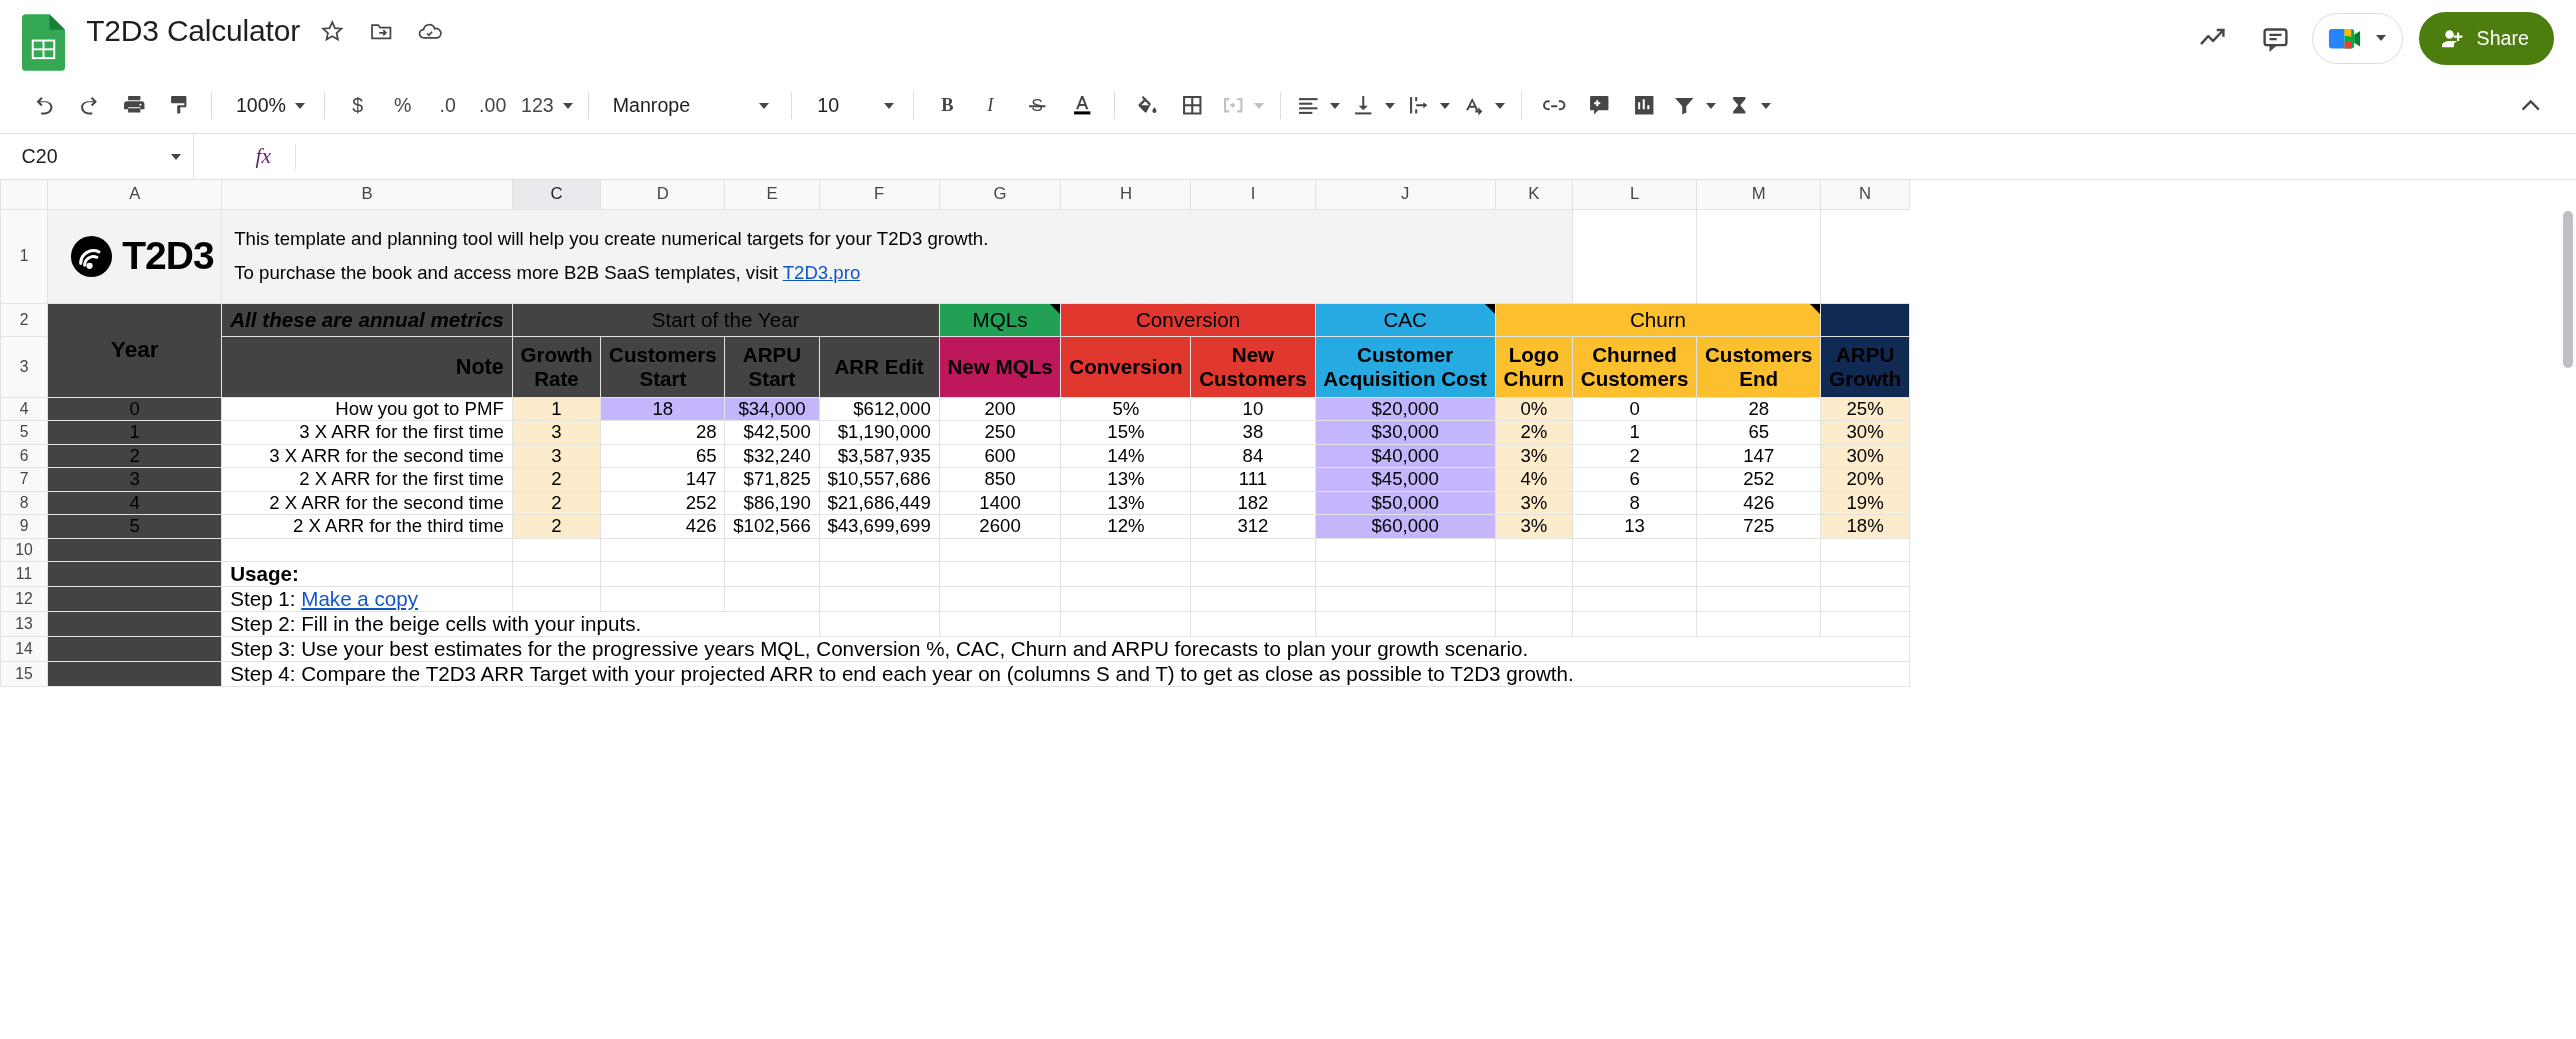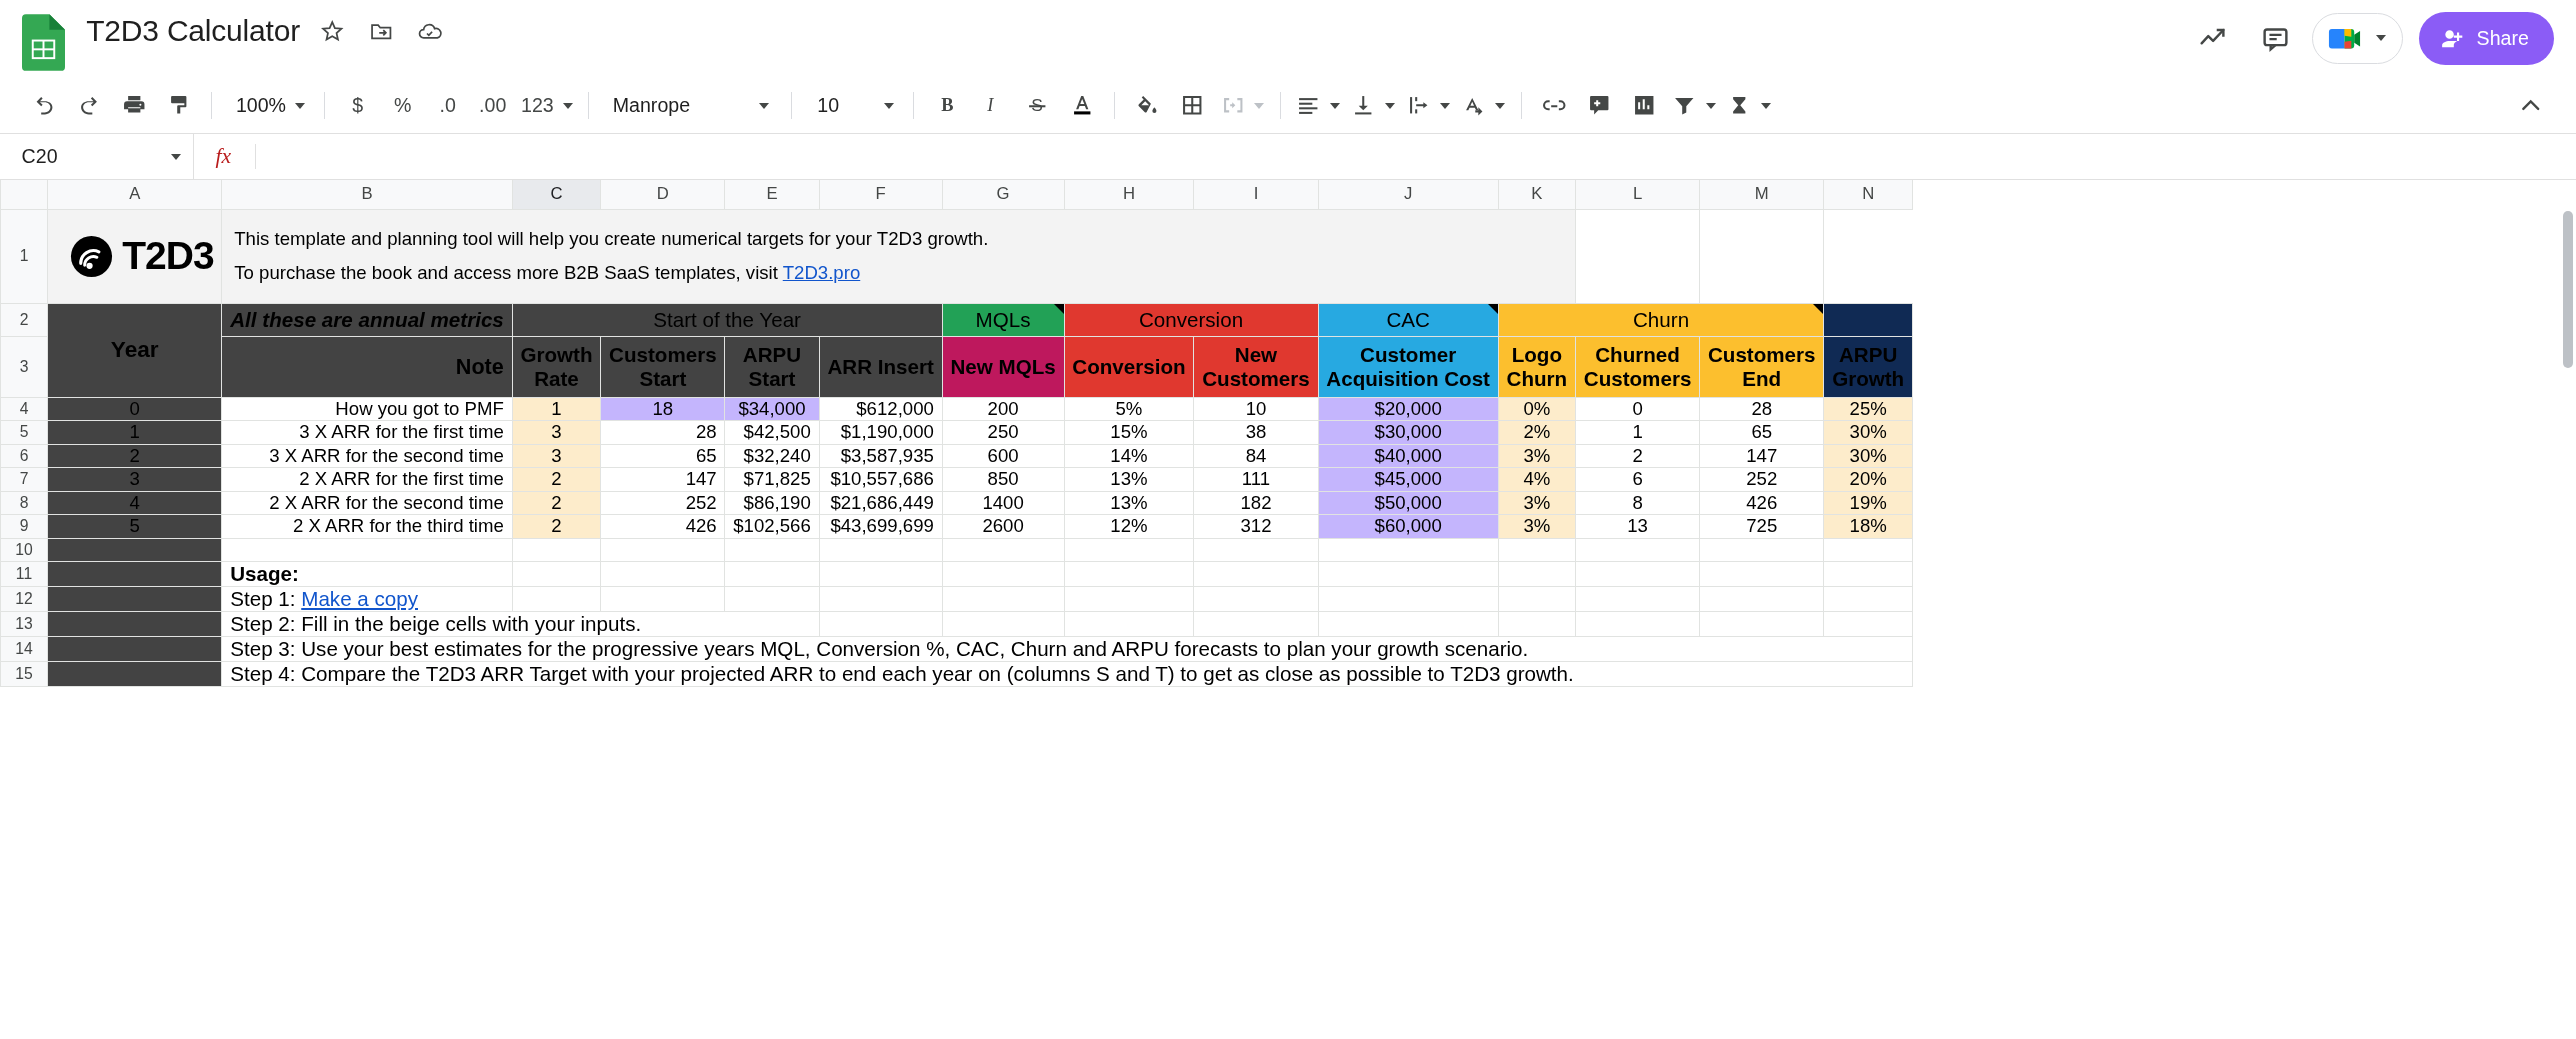--- a/index.html
+++ b/index.html
@@ -22,21 +22,21 @@
   .menu-row { display: flex; align-items: center; height: 33px; margin-top: 2px; }
   .menu-item { font-size: 18.6px; color: #1f1f1f; padding: 3.9px 11.8px; border-radius: 4.9px; cursor: pointer; white-space: nowrap; }
   .menu-item:first-child { padding-left: 7.8px; }
   .last-edit { font-size: 17.7px; color: #444746; margin-left: 17.7px; text-decoration: underline; cursor: pointer; white-space: nowrap; }
 
   .topbar-right { position: absolute; right: 21.6px; top: 11.8px; display: flex; align-items: center; gap: 9.8px; }
   .tb-icon-btn { width: 53px; height: 53px; border-radius: 50%; display: flex; align-items: center; justify-content: center; cursor: pointer; }
   .tb-icon-btn svg { width: 29px; height: 29px; stroke: #444746; fill: none; stroke-width: 2; }
   .meet-pill { display: flex; align-items: center; gap: 5.9px; height: 51px; padding: 0 15.7px 0 13.7px; border: 1px solid #dadce0; border-radius: 25.5px; cursor: pointer; }
   .meet-glyph { width: 35px; height: 25.5px; position: relative; }
-  .share-btn { display: flex; align-items: center; gap: 10.8px; height: 53px; padding: 0 25.5px 0 21.6px; background: #8b5cf6; color: #fff; border-radius: 26.5px; font-size: 19.6px; cursor: pointer; white-space: nowrap; margin-left: 5.9px; }
+  .share-btn { display: flex; align-items: center; gap: 10.8px; height: 53px; padding: 0 25.5px 0 21.6px; background: #4d7c0f; color: #fff; border-radius: 26.5px; font-size: 19.6px; cursor: pointer; white-space: nowrap; margin-left: 5.9px; }
   .share-btn svg { width: 25.5px; height: 25.5px; fill: #fff; }
 
   
   .toolbar { height: 55px; display: flex; align-items: center; padding: 0 21.6px; gap: 0; position: relative; }
   .tbtn { height: 45px; min-width: 45px; border-radius: 5.9px; display: flex; align-items: center; justify-content: center; cursor: pointer; padding: 0 5.9px; }
   .tbtn svg { width: 24.5px; height: 24.5px; fill: #444746; }
   .tbtn.txt { font-size: 19.6px; color: #444746; font-weight: 500; }
   .tbtn.disabled svg { fill: #bdc1c6; }
   .tsep { width: 1px; height: 27.5px; background: #dadce0; margin: 0 9.8px; }
   .caret { width: 0; height: 0; border-left: 5.9px solid transparent; border-right: 5.9px solid transparent; border-top: 6.9px solid #444746; margin-left: 8.8px; }
@@ -44,21 +44,21 @@
   .zoomsel { display: flex; align-items: center; padding: 0 9.8px 0 13.7px; height: 45px; border-radius: 5.9px; cursor: pointer; font-size: 19.6px; color: #1f1f1f; }
   .fontsel { display: flex; align-items: center; justify-content: space-between; width: 182px; height: 45px; padding: 0 11.8px 0 13.7px; border-radius: 5.9px; cursor: pointer; font-size: 19.6px; color: #1f1f1f; }
   .sizesel { display: flex; align-items: center; justify-content: space-between; width: 102px; height: 45px; padding: 0 9.8px 0 15.7px; border-radius: 5.9px; cursor: pointer; font-size: 19.6px; color: #1f1f1f; }
   .collapse-btn { position: absolute; right: 23.5px; top: 5.9px; width: 43px; height: 43px; display: flex; align-items: center; justify-content: center; cursor: pointer; }
 
   
   .formulabar { height: 47px; display: flex; align-items: stretch; border-top: 1px solid #e0e0e0; border-bottom: 1px solid #e0e0e0; background: #fff; }
   .namebox { width: 194px; display: flex; align-items: center; justify-content: space-between; padding: 0 11.8px 0 21.6px; border-right: 1px solid #e0e0e0; cursor: pointer; }
   .namebox span { font-size: 19.6px; color: #1f1f1f; }
   .fxwrap { display: flex; align-items: center; flex: 1; padding: 0 0 0 21.6px; }
-  .fx { font-size: 21.6px; color: #b91c1c; font-style: italic; font-family: "Liberation Serif", serif; }
+  .fx { font-size: 21.6px; color: #701a75; font-style: italic; font-family: "Liberation Serif", serif; margin-left: 40px; }
   .fxdiv { width: 1px; height: 25.5px; background: #e0e0e0; margin-left: 23.5px; }
   .fxinput { flex: 1; font-size: 19.6px; color: #1f1f1f; padding-left: 17.7px; }
 
   
   .gridwrap { position: relative; width: 2576px; height: 836px; overflow: hidden; background: #fff; }
   table.sheet { border-collapse: collapse; table-layout: fixed; }
   .colhdr td, .colhdr th { height: 29px; background: #f8f9fa; border: 1px solid #e1e3e1; border-top: none;
     font-size: 16.7px; color: #444746; font-weight: 400; text-align: center; vertical-align: middle; }
   .colhdr td.sel { background: #e8eaed; color: #202124; }
   .rowhdr { width: 47px; min-width: 47px; max-width: 47px; background: #f8f9fa; border: 1px solid #e1e3e1;
@@ -427,21 +427,21 @@
       <span>Rate</span>
     </td>
     <td class="cell c-dark" style="line-height:1.15;font-size:20.6px">
       <span>Customers</span><br>
       <span>Start</span>
     </td>
     <td class="cell c-dark" style="line-height:1.15;font-size:20.6px">
       <span>ARPU</span><br>
       <span>Start</span>
     </td>
-    <td class="cell c-dark" style="font-size:20.6px">ARR Insert</td>
+    <td class="cell c-dark" style="font-size:20.6px">ARR Edit</td>
     <td class="cell c-green" style="font-size:20.6px">New MQLs</td>
     <td class="cell c-red" style="font-size:20.6px">Conversion</td>
     <td class="cell c-red" style="line-height:1.15;font-size:20.6px">
       <span>New</span><br>
       <span>Customers</span>
     </td>
     <td class="cell c-blue" style="line-height:1.15;font-size:20.6px">
       <span>Customer</span><br>
       <span>Acquisition Cost</span>
     </td>

